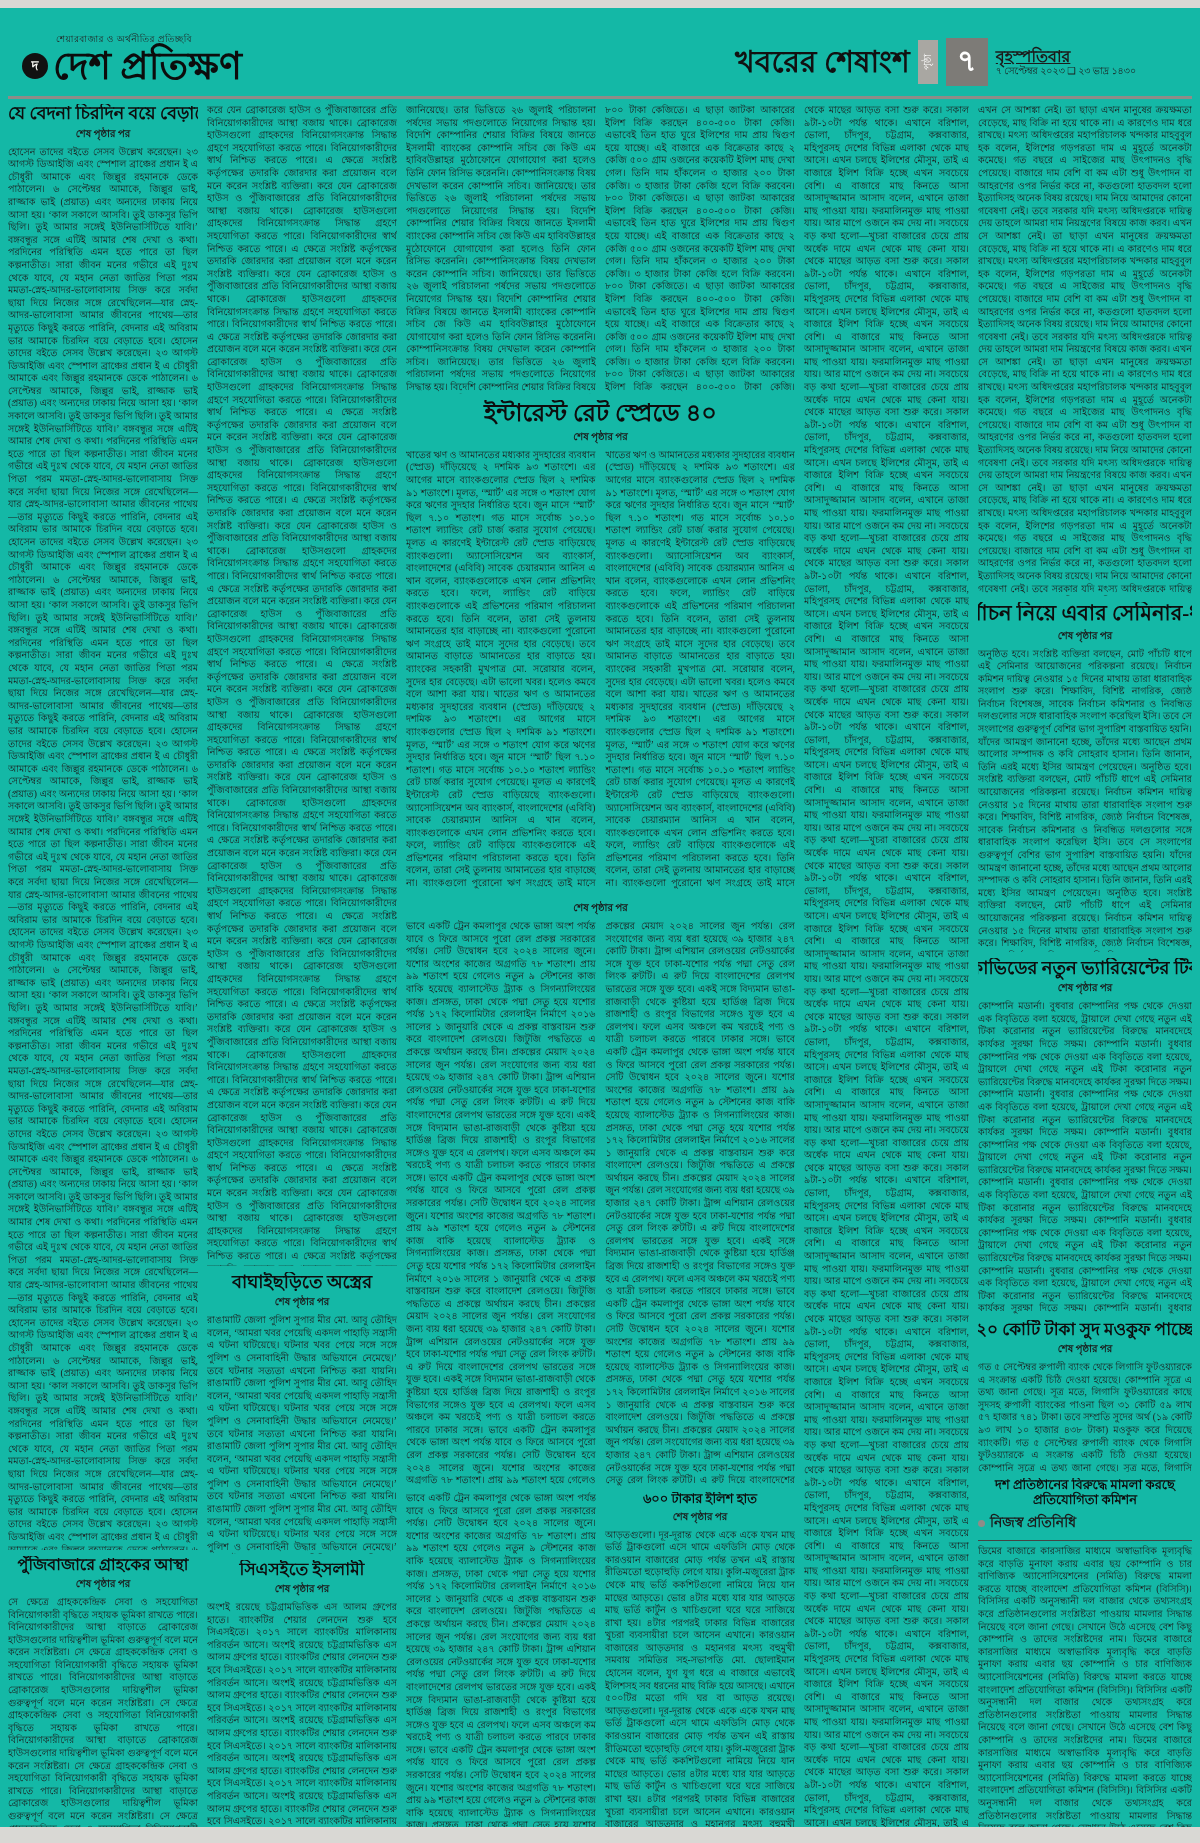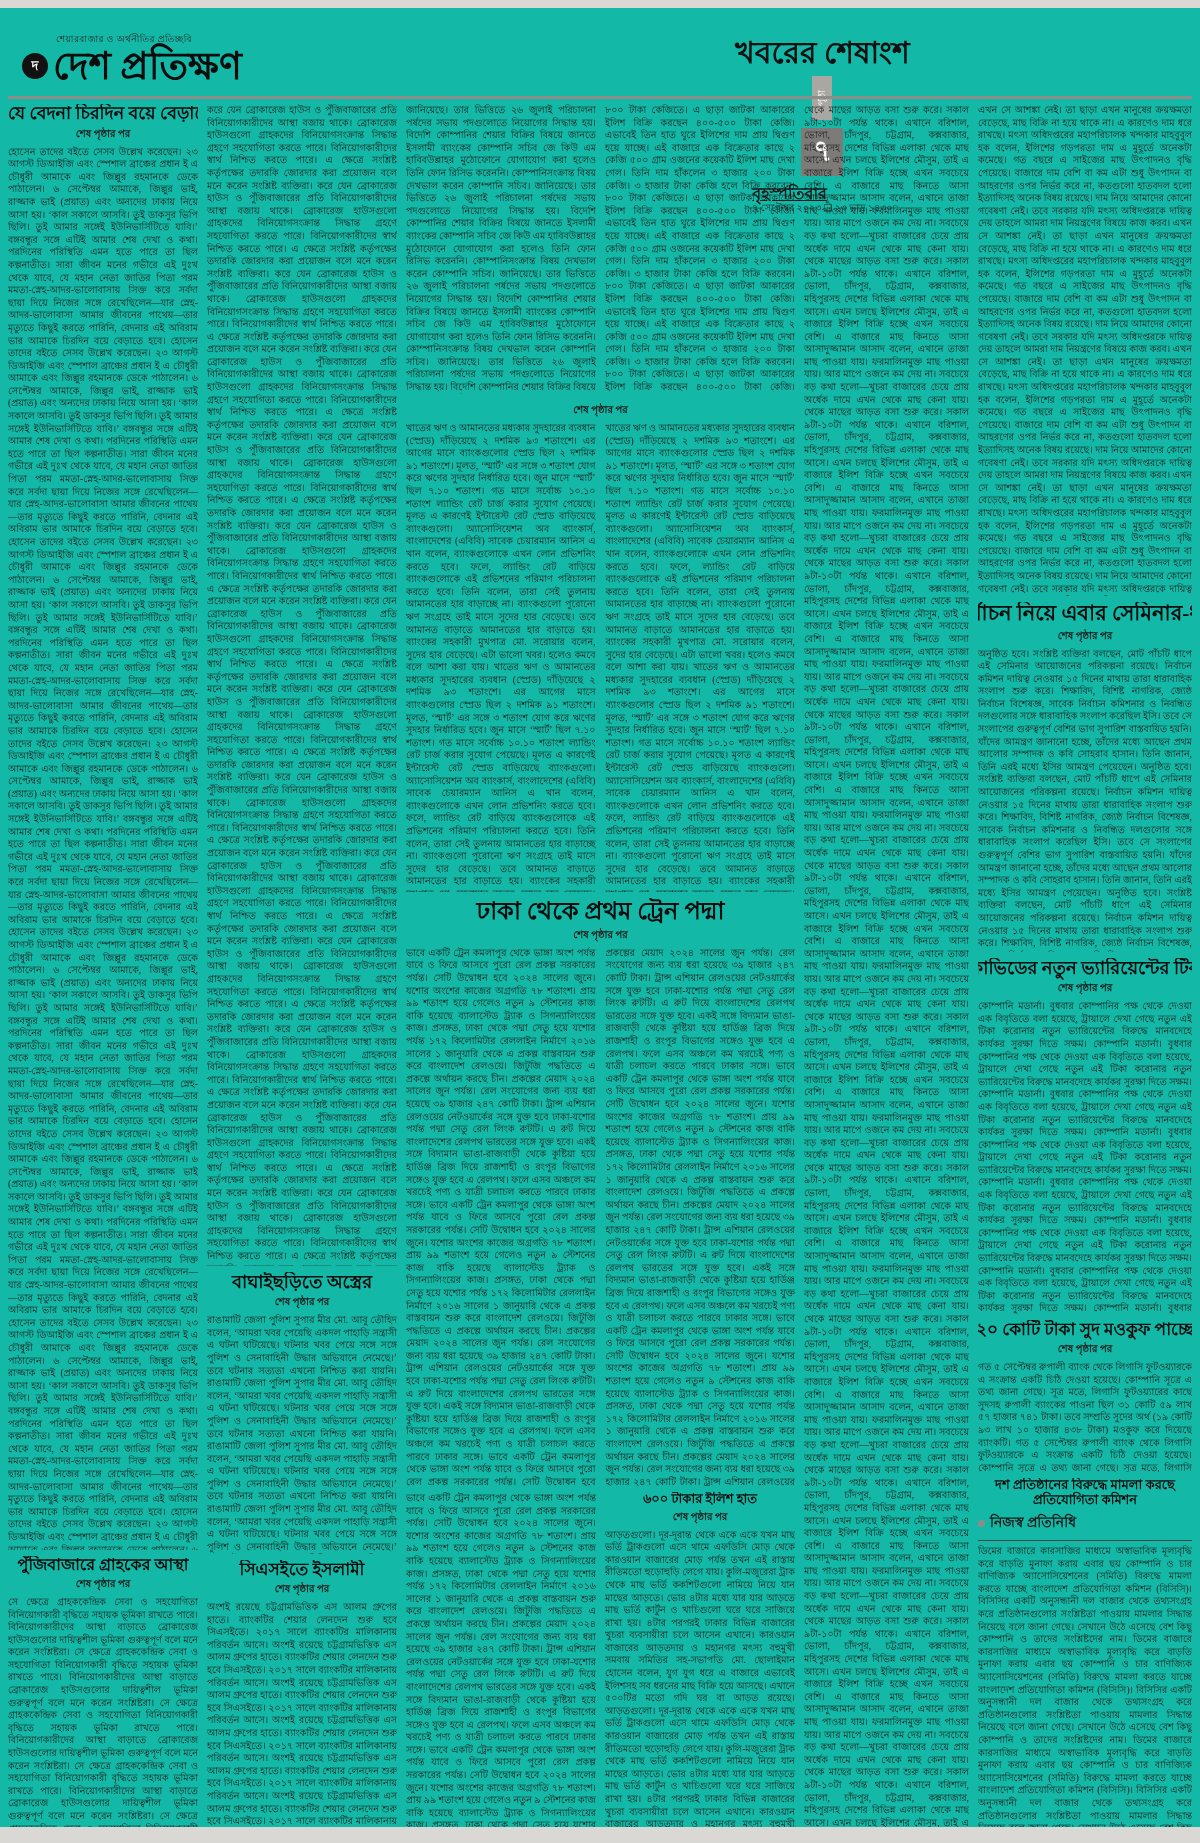--- a/index.html
+++ b/index.html
@@ -6,21 +6,21 @@
   .page{position:relative;width:1200px;height:1819px;background:#14b8a6;margin:8px auto;
         font-family:"Liberation Serif","DejaVu Serif",serif;color:#1b1b1b;overflow:hidden;}
   
   .masthead{position:absolute;left:0;top:24px;width:1200px;height:62px;}
   .brand{position:absolute;left:22px;top:0;}
   .tagline{font-size:9px;color:#222;margin-left:34px;letter-spacing:.5px;}
   .title-row{display:flex;align-items:center;gap:5px;}
   .logo-dot{width:26px;height:26px;border-radius:50%;background:#111;color:#f7f6f2;
             display:flex;align-items:center;justify-content:center;font-size:13px;font-weight:bold;}
   .paper-title{font-size:38px;font-weight:bold;color:#0c0c0c;line-height:1;}
-  .head-right{position:absolute;left:735px;top:6px;display:flex;align-items:center;gap:8px;flex-direction:column;}
+  .head-right{position:absolute;left:735px;top:6px;display:flex;align-items:center;gap:8px;}
   .section-title{font-size:30px;font-weight:bold;color:#111;line-height:1;}
   .page-label-box{width:20px;height:44px;background:#a9a7a2;color:#fff;display:flex;
                   align-items:center;justify-content:center;font-size:10px;
                   writing-mode:vertical-rl;transform:rotate(180deg);}
   .page-num-box{width:42px;height:48px;background:#7d7b77;color:#fff;display:flex;
                 align-items:center;justify-content:center;font-size:30px;font-weight:bold;}
   .date-stack{display:flex;flex-direction:column;line-height:1.2;}
   .weekday{font-size:16px;font-weight:bold;text-decoration:underline;}
   .dateline{font-size:9.5px;}
   .mast-rule{position:absolute;left:8px;top:88px;width:1184px;height:3px;background:#8e8c88;}
@@ -87,25 +87,25 @@
     <div class="body">অংশই রয়েছে চট্টগ্রামভিত্তিক এস আলম গ্রুপের হাতে। ব্যাংকটির শেয়ার লেনদেন শুরু হবে সিএসইতে। ২০১৭ সালে ব্যাংকটির মালিকানায় পরিবর্তন আসে। অংশই রয়েছে চট্টগ্রামভিত্তিক এস আলম গ্রুপের হাতে। ব্যাংকটির শেয়ার লেনদেন শুরু হবে সিএসইতে। ২০১৭ সালে ব্যাংকটির মালিকানায় পরিবর্তন আসে। অংশই রয়েছে চট্টগ্রামভিত্তিক এস আলম গ্রুপের হাতে। ব্যাংকটির শেয়ার লেনদেন শুরু হবে সিএসইতে। ২০১৭ সালে ব্যাংকটির মালিকানায় পরিবর্তন আসে। অংশই রয়েছে চট্টগ্রামভিত্তিক এস আলম গ্রুপের হাতে। ব্যাংকটির শেয়ার লেনদেন শুরু হবে সিএসইতে। ২০১৭ সালে ব্যাংকটির মালিকানায় পরিবর্তন আসে। অংশই রয়েছে চট্টগ্রামভিত্তিক এস আলম গ্রুপের হাতে। ব্যাংকটির শেয়ার লেনদেন শুরু হবে সিএসইতে। ২০১৭ সালে ব্যাংকটির মালিকানায় পরিবর্তন আসে। অংশই রয়েছে চট্টগ্রামভিত্তিক এস আলম গ্রুপের হাতে। ব্যাংকটির শেয়ার লেনদেন শুরু হবে সিএসইতে। ২০১৭ সালে ব্যাংকটির মালিকানায় পরিবর্তন আসে। অংশই রয়েছে চট্টগ্রামভিত্তিক এস আলম গ্রুপের হাতে। ব্যাংকটির শেয়ার লেনদেন শুরু হবে সিএসইতে। ২০১৭ সালে ব্যাংকটির মালিকানায় পরিবর্তন আসে।</div>
   </div>
 
   <div class="block" style="left:406px;top:96px;width:190px;height:290px;">
     <div class="body">জানিয়েছে। তার ভিত্তিতে ২৬ জুলাই পরিচালনা পর্ষদের সভায় পদগুলোতে নিয়োগের সিদ্ধান্ত হয়। বিদেশি কোম্পানির শেয়ার বিক্রির বিষয়ে জানতে ইসলামী ব্যাংকের কোম্পানি সচিব জে কিউ এম হাবিবউল্লাহর মুঠোফোনে যোগাযোগ করা হলেও তিনি ফোন রিসিভ করেননি। কোম্পানিসংক্রান্ত বিষয় দেখভাল করেন কোম্পানি সচিব। জানিয়েছে। তার ভিত্তিতে ২৬ জুলাই পরিচালনা পর্ষদের সভায় পদগুলোতে নিয়োগের সিদ্ধান্ত হয়। বিদেশি কোম্পানির শেয়ার বিক্রির বিষয়ে জানতে ইসলামী ব্যাংকের কোম্পানি সচিব জে কিউ এম হাবিবউল্লাহর মুঠোফোনে যোগাযোগ করা হলেও তিনি ফোন রিসিভ করেননি। কোম্পানিসংক্রান্ত বিষয় দেখভাল করেন কোম্পানি সচিব। জানিয়েছে। তার ভিত্তিতে ২৬ জুলাই পরিচালনা পর্ষদের সভায় পদগুলোতে নিয়োগের সিদ্ধান্ত হয়। বিদেশি কোম্পানির শেয়ার বিক্রির বিষয়ে জানতে ইসলামী ব্যাংকের কোম্পানি সচিব জে কিউ এম হাবিবউল্লাহর মুঠোফোনে যোগাযোগ করা হলেও তিনি ফোন রিসিভ করেননি। কোম্পানিসংক্রান্ত বিষয় দেখভাল করেন কোম্পানি সচিব। জানিয়েছে। তার ভিত্তিতে ২৬ জুলাই পরিচালনা পর্ষদের সভায় পদগুলোতে নিয়োগের সিদ্ধান্ত হয়। বিদেশি কোম্পানির শেয়ার বিক্রির বিষয়ে জানতে ইসলামী ব্যাংকের কোম্পানি সচিব জে কিউ এম হাবিবউল্লাহর মুঠোফোনে যোগাযোগ করা হলেও তিনি ফোন রিসিভ করেননি। কোম্পানিসংক্রান্ত বিষয় দেখভাল করেন কোম্পানি সচিব।</div>
   </div>
   <div class="block" style="left:605px;top:96px;width:190px;height:290px;">
     <div class="body">৮০০ টাকা কেজিতে। এ ছাড়া জাটকা আকারের ইলিশ বিক্রি করছেন ৪০০-৫০০ টাকা কেজি। এভাবেই তিন হাত ঘুরে ইলিশের দাম প্রায় দ্বিগুণ হয়ে যাচ্ছে। এই বাজারে এক বিক্রেতার কাছে ২ কেজি ৫০০ গ্রাম ওজনের কয়েকটি ইলিশ মাছ দেখা গেল। তিনি দাম হাঁকলেন ৩ হাজার ২০০ টাকা কেজি। ৩ হাজার টাকা কেজি হলে বিক্রি করবেন। ৮০০ টাকা কেজিতে। এ ছাড়া জাটকা আকারের ইলিশ বিক্রি করছেন ৪০০-৫০০ টাকা কেজি। এভাবেই তিন হাত ঘুরে ইলিশের দাম প্রায় দ্বিগুণ হয়ে যাচ্ছে। এই বাজারে এক বিক্রেতার কাছে ২ কেজি ৫০০ গ্রাম ওজনের কয়েকটি ইলিশ মাছ দেখা গেল। তিনি দাম হাঁকলেন ৩ হাজার ২০০ টাকা কেজি। ৩ হাজার টাকা কেজি হলে বিক্রি করবেন। ৮০০ টাকা কেজিতে। এ ছাড়া জাটকা আকারের ইলিশ বিক্রি করছেন ৪০০-৫০০ টাকা কেজি। এভাবেই তিন হাত ঘুরে ইলিশের দাম প্রায় দ্বিগুণ হয়ে যাচ্ছে। এই বাজারে এক বিক্রেতার কাছে ২ কেজি ৫০০ গ্রাম ওজনের কয়েকটি ইলিশ মাছ দেখা গেল। তিনি দাম হাঁকলেন ৩ হাজার ২০০ টাকা কেজি। ৩ হাজার টাকা কেজি হলে বিক্রি করবেন। ৮০০ টাকা কেজিতে। এ ছাড়া জাটকা আকারের ইলিশ বিক্রি করছেন ৪০০-৫০০ টাকা কেজি। এভাবেই তিন হাত ঘুরে ইলিশের দাম প্রায় দ্বিগুণ হয়ে যাচ্ছে। এই বাজারে এক বিক্রেতার কাছে ২ কেজি ৫০০ গ্রাম ওজনের কয়েকটি ইলিশ মাছ দেখা গেল। তিনি দাম হাঁকলেন ৩ হাজার ২০০ টাকা কেজি। ৩ হাজার টাকা কেজি হলে বিক্রি করবেন।</div>
   </div>
   <div class="block two" style="left:406px;top:392px;width:389px;height:492px;">
+    <div class="hl" style="font-size:24px;">ইন্টারেস্ট রেট স্প্রেডে ৪০</div>
     <div class="cont">শেষ পৃষ্ঠার পর</div>
     <div class="body">খাতের ঋণ ও আমানতের মধ্যকার সুদহারের ব্যবধান (স্প্রেড) দাঁড়িয়েছে ২ দশমিক ৯৩ শতাংশে। এর আগের মাসে ব্যাংকগুলোর স্প্রেড ছিল ২ দশমিক ৯১ শতাংশে। মূলত, ‘স্মার্ট’ এর সঙ্গে ৩ শতাংশ যোগ করে ঋণের সুদহার নির্ধারিত হবে। জুন মাসে ‘স্মার্ট’ ছিল ৭.১০ শতাংশ। গত মাসে সর্বোচ্চ ১০.১০ শতাংশ ল্যান্ডিং রেট চার্জ করার সুযোগ পেয়েছে। মূলত এ কারণেই ইন্টারেস্ট রেট স্প্রেড বাড়িয়েছে ব্যাংকগুলো। অ্যাসোসিয়েশন অব ব্যাংকার্স, বাংলাদেশের (এবিবি) সাবেক চেয়ারম্যান আনিস এ খান বলেন, ব্যাংকগুলোকে এখন লোন প্রভিশনিং করতে হবে। ফলে, ল্যান্ডিং রেট বাড়িয়ে ব্যাংকগুলোকে এই প্রভিশনের পরিমাণ পরিচালনা করতে হবে। তিনি বলেন, তারা সেই তুলনায় আমানতের হার বাড়াচ্ছে না। ব্যাংকগুলো পুরোনো ঋণ সংগ্রহে তাই মাসে সুদের হার বেড়েছে। তবে আমানত বাড়াতে আমানতের হার বাড়াতে হয়। ব্যাংকের সহকারী মুখপাত্র মো. সরোয়ার বলেন, সুদের হার বেড়েছে। এটা ভালো খবর। হলেও কমবে বলে আশা করা যায়। খাতের ঋণ ও আমানতের মধ্যকার সুদহারের ব্যবধান (স্প্রেড) দাঁড়িয়েছে ২ দশমিক ৯৩ শতাংশে। এর আগের মাসে ব্যাংকগুলোর স্প্রেড ছিল ২ দশমিক ৯১ শতাংশে। মূলত, ‘স্মার্ট’ এর সঙ্গে ৩ শতাংশ যোগ করে ঋণের সুদহার নির্ধারিত হবে। জুন মাসে ‘স্মার্ট’ ছিল ৭.১০ শতাংশ। গত মাসে সর্বোচ্চ ১০.১০ শতাংশ ল্যান্ডিং রেট চার্জ করার সুযোগ পেয়েছে। মূলত এ কারণেই ইন্টারেস্ট রেট স্প্রেড বাড়িয়েছে ব্যাংকগুলো। অ্যাসোসিয়েশন অব ব্যাংকার্স, বাংলাদেশের (এবিবি) সাবেক চেয়ারম্যান আনিস এ খান বলেন, ব্যাংকগুলোকে এখন লোন প্রভিশনিং করতে হবে। ফলে, ল্যান্ডিং রেট বাড়িয়ে ব্যাংকগুলোকে এই প্রভিশনের পরিমাণ পরিচালনা করতে হবে। তিনি বলেন, তারা সেই তুলনায় আমানতের হার বাড়াচ্ছে না। ব্যাংকগুলো পুরোনো ঋণ সংগ্রহে তাই মাসে সুদের হার বেড়েছে। তবে আমানত বাড়াতে আমানতের হার বাড়াতে হয়। ব্যাংকের সহকারী মুখপাত্র মো. সরোয়ার বলেন, সুদের হার বেড়েছে। এটা ভালো খবর। হলেও কমবে বলে আশা করা যায়। খাতের ঋণ ও আমানতের মধ্যকার সুদহারের ব্যবধান (স্প্রেড) দাঁড়িয়েছে ২ দশমিক ৯৩ শতাংশে। এর আগের মাসে ব্যাংকগুলোর স্প্রেড ছিল ২ দশমিক ৯১ শতাংশে। মূলত, ‘স্মার্ট’ এর সঙ্গে ৩ শতাংশ যোগ করে ঋণের সুদহার নির্ধারিত হবে। জুন মাসে ‘স্মার্ট’ ছিল ৭.১০ শতাংশ। গত মাসে সর্বোচ্চ ১০.১০ শতাংশ ল্যান্ডিং রেট চার্জ করার সুযোগ পেয়েছে। মূলত এ কারণেই ইন্টারেস্ট রেট স্প্রেড বাড়িয়েছে ব্যাংকগুলো। অ্যাসোসিয়েশন অব ব্যাংকার্স, বাংলাদেশের (এবিবি) সাবেক চেয়ারম্যান আনিস এ খান বলেন, ব্যাংকগুলোকে এখন লোন প্রভিশনিং করতে হবে। ফলে, ল্যান্ডিং রেট বাড়িয়ে ব্যাংকগুলোকে এই প্রভিশনের পরিমাণ পরিচালনা করতে হবে। তিনি বলেন, তারা সেই তুলনায় আমানতের হার বাড়াচ্ছে না। ব্যাংকগুলো পুরোনো ঋণ সংগ্রহে তাই মাসে সুদের হার বেড়েছে। তবে আমানত বাড়াতে আমানতের হার বাড়াতে হয়। ব্যাংকের সহকারী মুখপাত্র মো. সরোয়ার বলেন, সুদের হার বেড়েছে। এটা ভালো খবর। হলেও কমবে বলে আশা করা যায়। খাতের ঋণ ও আমানতের মধ্যকার সুদহারের ব্যবধান (স্প্রেড) দাঁড়িয়েছে ২ দশমিক ৯৩ শতাংশে। এর আগের মাসে ব্যাংকগুলোর স্প্রেড ছিল ২ দশমিক ৯১ শতাংশে। মূলত, ‘স্মার্ট’ এর সঙ্গে ৩ শতাংশ যোগ করে ঋণের সুদহার নির্ধারিত হবে। জুন মাসে ‘স্মার্ট’ ছিল ৭.১০ শতাংশ। গত মাসে সর্বোচ্চ ১০.১০ শতাংশ ল্যান্ডিং রেট চার্জ করার সুযোগ পেয়েছে। মূলত এ কারণেই ইন্টারেস্ট রেট স্প্রেড বাড়িয়েছে ব্যাংকগুলো। অ্যাসোসিয়েশন অব ব্যাংকার্স, বাংলাদেশের (এবিবি) সাবেক চেয়ারম্যান আনিস এ খান বলেন, ব্যাংকগুলোকে এখন লোন প্রভিশনিং করতে হবে। ফলে, ল্যান্ডিং রেট বাড়িয়ে ব্যাংকগুলোকে এই প্রভিশনের পরিমাণ পরিচালনা করতে হবে। তিনি বলেন, তারা সেই তুলনায় আমানতের হার বাড়াচ্ছে না। ব্যাংকগুলো পুরোনো ঋণ সংগ্রহে তাই মাসে সুদের হার বেড়েছে। তবে আমানত বাড়াতে আমানতের হার বাড়াতে হয়। ব্যাংকের সহকারী মুখপাত্র মো. সরোয়ার বলেন, সুদের হার বেড়েছে। এটা ভালো খবর। হলেও কমবে বলে আশা করা যায়।</div>
   </div>
   <div class="block two" style="left:406px;top:890px;width:389px;height:588px;">
-    <div class="hl" style="font-size:24px;">ঢাকা থেকে প্রথম ট্রেন পদ্মা</div>
     <div class="cont">শেষ পৃষ্ঠার পর</div>
     <div class="body">ভাবে একটি ট্রেন কমলাপুর থেকে ভাঙ্গা অংশ পর্যন্ত যাবে ও ফিরে আসবে পুরো রেল প্রকল্প সরকারের পর্যন্ত। সেটি উদ্বোধন হবে ২০২৪ সালের জুনে। যশোর অংশের কাজের অগ্রগতি ৭৮ শতাংশ। প্রায় ৯৯ শতাংশ হয়ে গেলেও নতুন ৯ স্টেশনের কাজ বাকি হয়েছে ব্যালাস্টেড ট্র্যাক ও সিগন্যালিংয়ের কাজ। প্রসঙ্গত, ঢাকা থেকে পদ্মা সেতু হয়ে যশোর পর্যন্ত ১৭২ কিলোমিটার রেললাইন নির্মাণে ২০১৬ সালের ১ জানুয়ারি থেকে এ প্রকল্প বাস্তবায়ন শুরু করে বাংলাদেশ রেলওয়ে। জিটুজি পদ্ধতিতে এ প্রকল্পে অর্থায়ন করছে চীন। প্রকল্পের মেয়াদ ২০২৪ সালের জুন পর্যন্ত। রেল সংযোগের জন্য ব্যয় ধরা হয়েছে ৩৯ হাজার ২৪৭ কোটি টাকা। ট্রান্স এশিয়ান রেলওয়ের নেটওয়ার্কের সঙ্গে যুক্ত হবে ঢাকা-যশোর পর্যন্ত পদ্মা সেতু রেল লিংক রুটটি। এ রুট দিয়ে বাংলাদেশের রেলপথ ভারতের সঙ্গে যুক্ত হবে। একই সঙ্গে বিদ্যমান ভাঙা-রাজবাড়ী থেকে কুষ্টিয়া হয়ে হার্ডিঞ্জ ব্রিজ দিয়ে রাজশাহী ও রংপুর বিভাগের সঙ্গেও যুক্ত হবে এ রেলপথ। ফলে এসব অঞ্চলে কম খরচেই পণ্য ও যাত্রী চলাচল করতে পারবে ঢাকার সঙ্গে। ভাবে একটি ট্রেন কমলাপুর থেকে ভাঙ্গা অংশ পর্যন্ত যাবে ও ফিরে আসবে পুরো রেল প্রকল্প সরকারের পর্যন্ত। সেটি উদ্বোধন হবে ২০২৪ সালের জুনে। যশোর অংশের কাজের অগ্রগতি ৭৮ শতাংশ। প্রায় ৯৯ শতাংশ হয়ে গেলেও নতুন ৯ স্টেশনের কাজ বাকি হয়েছে ব্যালাস্টেড ট্র্যাক ও সিগন্যালিংয়ের কাজ। প্রসঙ্গত, ঢাকা থেকে পদ্মা সেতু হয়ে যশোর পর্যন্ত ১৭২ কিলোমিটার রেললাইন নির্মাণে ২০১৬ সালের ১ জানুয়ারি থেকে এ প্রকল্প বাস্তবায়ন শুরু করে বাংলাদেশ রেলওয়ে। জিটুজি পদ্ধতিতে এ প্রকল্পে অর্থায়ন করছে চীন। প্রকল্পের মেয়াদ ২০২৪ সালের জুন পর্যন্ত। রেল সংযোগের জন্য ব্যয় ধরা হয়েছে ৩৯ হাজার ২৪৭ কোটি টাকা। ট্রান্স এশিয়ান রেলওয়ের নেটওয়ার্কের সঙ্গে যুক্ত হবে ঢাকা-যশোর পর্যন্ত পদ্মা সেতু রেল লিংক রুটটি। এ রুট দিয়ে বাংলাদেশের রেলপথ ভারতের সঙ্গে যুক্ত হবে। একই সঙ্গে বিদ্যমান ভাঙা-রাজবাড়ী থেকে কুষ্টিয়া হয়ে হার্ডিঞ্জ ব্রিজ দিয়ে রাজশাহী ও রংপুর বিভাগের সঙ্গেও যুক্ত হবে এ রেলপথ। ফলে এসব অঞ্চলে কম খরচেই পণ্য ও যাত্রী চলাচল করতে পারবে ঢাকার সঙ্গে। ভাবে একটি ট্রেন কমলাপুর থেকে ভাঙ্গা অংশ পর্যন্ত যাবে ও ফিরে আসবে পুরো রেল প্রকল্প সরকারের পর্যন্ত। সেটি উদ্বোধন হবে ২০২৪ সালের জুনে। যশোর অংশের কাজের অগ্রগতি ৭৮ শতাংশ। প্রায় ৯৯ শতাংশ হয়ে গেলেও নতুন ৯ স্টেশনের কাজ বাকি হয়েছে ব্যালাস্টেড ট্র্যাক ও সিগন্যালিংয়ের কাজ। প্রসঙ্গত, ঢাকা থেকে পদ্মা সেতু হয়ে যশোর পর্যন্ত ১৭২ কিলোমিটার রেললাইন নির্মাণে ২০১৬ সালের ১ জানুয়ারি থেকে এ প্রকল্প বাস্তবায়ন শুরু করে বাংলাদেশ রেলওয়ে। জিটুজি পদ্ধতিতে এ প্রকল্পে অর্থায়ন করছে চীন। প্রকল্পের মেয়াদ ২০২৪ সালের জুন পর্যন্ত। রেল সংযোগের জন্য ব্যয় ধরা হয়েছে ৩৯ হাজার ২৪৭ কোটি টাকা। ট্রান্স এশিয়ান রেলওয়ের নেটওয়ার্কের সঙ্গে যুক্ত হবে ঢাকা-যশোর পর্যন্ত পদ্মা সেতু রেল লিংক রুটটি। এ রুট দিয়ে বাংলাদেশের রেলপথ ভারতের সঙ্গে যুক্ত হবে। একই সঙ্গে বিদ্যমান ভাঙা-রাজবাড়ী থেকে কুষ্টিয়া হয়ে হার্ডিঞ্জ ব্রিজ দিয়ে রাজশাহী ও রংপুর বিভাগের সঙ্গেও যুক্ত হবে এ রেলপথ। ফলে এসব অঞ্চলে কম খরচেই পণ্য ও যাত্রী চলাচল করতে পারবে ঢাকার সঙ্গে। ভাবে একটি ট্রেন কমলাপুর থেকে ভাঙ্গা অংশ পর্যন্ত যাবে ও ফিরে আসবে পুরো রেল প্রকল্প সরকারের পর্যন্ত। সেটি উদ্বোধন হবে ২০২৪ সালের জুনে। যশোর অংশের কাজের অগ্রগতি ৭৮ শতাংশ। প্রায় ৯৯ শতাংশ হয়ে গেলেও নতুন ৯ স্টেশনের কাজ বাকি হয়েছে ব্যালাস্টেড ট্র্যাক ও সিগন্যালিংয়ের কাজ। প্রসঙ্গত, ঢাকা থেকে পদ্মা সেতু হয়ে যশোর পর্যন্ত ১৭২ কিলোমিটার রেললাইন নির্মাণে ২০১৬ সালের ১ জানুয়ারি থেকে এ প্রকল্প বাস্তবায়ন শুরু করে বাংলাদেশ রেলওয়ে। জিটুজি পদ্ধতিতে এ প্রকল্পে অর্থায়ন করছে চীন। প্রকল্পের মেয়াদ ২০২৪ সালের জুন পর্যন্ত। রেল সংযোগের জন্য ব্যয় ধরা হয়েছে ৩৯ হাজার ২৪৭ কোটি টাকা। ট্রান্স এশিয়ান রেলওয়ের নেটওয়ার্কের সঙ্গে যুক্ত হবে ঢাকা-যশোর পর্যন্ত পদ্মা সেতু রেল লিংক রুটটি। এ রুট দিয়ে বাংলাদেশের রেলপথ ভারতের সঙ্গে যুক্ত হবে। একই সঙ্গে বিদ্যমান ভাঙা-রাজবাড়ী থেকে কুষ্টিয়া হয়ে হার্ডিঞ্জ ব্রিজ দিয়ে রাজশাহী ও রংপুর বিভাগের সঙ্গেও যুক্ত হবে এ রেলপথ। ফলে এসব অঞ্চলে কম খরচেই পণ্য ও যাত্রী চলাচল করতে পারবে ঢাকার সঙ্গে। ভাবে একটি ট্রেন কমলাপুর থেকে ভাঙ্গা অংশ পর্যন্ত যাবে ও ফিরে আসবে পুরো রেল প্রকল্প সরকারের পর্যন্ত। সেটি উদ্বোধন হবে ২০২৪ সালের জুনে। যশোর অংশের কাজের অগ্রগতি ৭৮ শতাংশ। প্রায় ৯৯ শতাংশ হয়ে গেলেও নতুন ৯ স্টেশনের কাজ বাকি হয়েছে ব্যালাস্টেড ট্র্যাক ও সিগন্যালিংয়ের কাজ। প্রসঙ্গত, ঢাকা থেকে পদ্মা সেতু হয়ে যশোর পর্যন্ত ১৭২ কিলোমিটার রেললাইন নির্মাণে ২০১৬ সালের ১ জানুয়ারি থেকে এ প্রকল্প বাস্তবায়ন শুরু করে বাংলাদেশ রেলওয়ে। জিটুজি পদ্ধতিতে এ প্রকল্পে অর্থায়ন করছে চীন। প্রকল্পের মেয়াদ ২০২৪ সালের জুন পর্যন্ত। রেল সংযোগের জন্য ব্যয় ধরা হয়েছে ৩৯ হাজার ২৪৭ কোটি টাকা। ট্রান্স এশিয়ান রেলওয়ের নেটওয়ার্কের সঙ্গে যুক্ত হবে ঢাকা-যশোর পর্যন্ত পদ্মা সেতু রেল লিংক রুটটি। এ রুট দিয়ে বাংলাদেশের রেলপথ ভারতের সঙ্গে যুক্ত হবে। একই সঙ্গে বিদ্যমান ভাঙা-রাজবাড়ী থেকে কুষ্টিয়া হয়ে হার্ডিঞ্জ ব্রিজ দিয়ে রাজশাহী ও রংপুর বিভাগের সঙ্গেও যুক্ত হবে এ রেলপথ। ফলে এসব অঞ্চলে কম খরচেই পণ্য ও যাত্রী চলাচল করতে পারবে ঢাকার সঙ্গে।</div>
   </div>
   <div class="block" style="left:406px;top:1484px;width:190px;height:351px;">
     <div class="body">ভাবে একটি ট্রেন কমলাপুর থেকে ভাঙ্গা অংশ পর্যন্ত যাবে ও ফিরে আসবে পুরো রেল প্রকল্প সরকারের পর্যন্ত। সেটি উদ্বোধন হবে ২০২৪ সালের জুনে। যশোর অংশের কাজের অগ্রগতি ৭৮ শতাংশ। প্রায় ৯৯ শতাংশ হয়ে গেলেও নতুন ৯ স্টেশনের কাজ বাকি হয়েছে ব্যালাস্টেড ট্র্যাক ও সিগন্যালিংয়ের কাজ। প্রসঙ্গত, ঢাকা থেকে পদ্মা সেতু হয়ে যশোর পর্যন্ত ১৭২ কিলোমিটার রেললাইন নির্মাণে ২০১৬ সালের ১ জানুয়ারি থেকে এ প্রকল্প বাস্তবায়ন শুরু করে বাংলাদেশ রেলওয়ে। জিটুজি পদ্ধতিতে এ প্রকল্পে অর্থায়ন করছে চীন। প্রকল্পের মেয়াদ ২০২৪ সালের জুন পর্যন্ত। রেল সংযোগের জন্য ব্যয় ধরা হয়েছে ৩৯ হাজার ২৪৭ কোটি টাকা। ট্রান্স এশিয়ান রেলওয়ের নেটওয়ার্কের সঙ্গে যুক্ত হবে ঢাকা-যশোর পর্যন্ত পদ্মা সেতু রেল লিংক রুটটি। এ রুট দিয়ে বাংলাদেশের রেলপথ ভারতের সঙ্গে যুক্ত হবে। একই সঙ্গে বিদ্যমান ভাঙা-রাজবাড়ী থেকে কুষ্টিয়া হয়ে হার্ডিঞ্জ ব্রিজ দিয়ে রাজশাহী ও রংপুর বিভাগের সঙ্গেও যুক্ত হবে এ রেলপথ। ফলে এসব অঞ্চলে কম খরচেই পণ্য ও যাত্রী চলাচল করতে পারবে ঢাকার সঙ্গে। ভাবে একটি ট্রেন কমলাপুর থেকে ভাঙ্গা অংশ পর্যন্ত যাবে ও ফিরে আসবে পুরো রেল প্রকল্প সরকারের পর্যন্ত। সেটি উদ্বোধন হবে ২০২৪ সালের জুনে। যশোর অংশের কাজের অগ্রগতি ৭৮ শতাংশ। প্রায় ৯৯ শতাংশ হয়ে গেলেও নতুন ৯ স্টেশনের কাজ বাকি হয়েছে ব্যালাস্টেড ট্র্যাক ও সিগন্যালিংয়ের কাজ। প্রসঙ্গত, ঢাকা থেকে পদ্মা সেতু হয়ে যশোর পর্যন্ত ১৭২ কিলোমিটার রেললাইন নির্মাণে ২০১৬ সালের ১ জানুয়ারি থেকে এ প্রকল্প বাস্তবায়ন শুরু করে বাংলাদেশ রেলওয়ে। জিটুজি পদ্ধতিতে এ প্রকল্পে অর্থায়ন করছে চীন। প্রকল্পের মেয়াদ ২০২৪ সালের জুন পর্যন্ত। রেল সংযোগের জন্য ব্যয় ধরা হয়েছে ৩৯ হাজার ২৪৭ কোটি টাকা। ট্রান্স এশিয়ান রেলওয়ের নেটওয়ার্কের সঙ্গে যুক্ত হবে ঢাকা-যশোর পর্যন্ত পদ্মা সেতু রেল লিংক রুটটি। এ রুট দিয়ে বাংলাদেশের রেলপথ ভারতের সঙ্গে যুক্ত হবে। একই সঙ্গে বিদ্যমান ভাঙা-রাজবাড়ী থেকে কুষ্টিয়া হয়ে হার্ডিঞ্জ ব্রিজ দিয়ে রাজশাহী ও রংপুর বিভাগের সঙ্গেও যুক্ত হবে এ রেলপথ। ফলে এসব অঞ্চলে কম খরচেই পণ্য ও যাত্রী চলাচল করতে পারবে ঢাকার সঙ্গে।</div>
   </div>
   <div class="block" style="left:605px;top:1484px;width:190px;height:351px;">
     <div class="hl nowrap" style="font-size:13px;">৬০০ টাকার ইলিশ হাত</div>
     <div class="cont">শেষ পৃষ্ঠার পর</div>
     <div class="body">আড়তগুলো। দূর-দূরান্ত থেকে একে একে যখন মাছ ভর্তি ট্রাকগুলো এসে থামে এফডিসি মোড় থেকে কারওয়ান বাজারের মোড় পর্যন্ত তখন এই রাস্তায় রীতিমতো হুড়োহুড়ি লেগে যায়। কুলি-মজুরেরা ট্রাক থেকে মাছ ভর্তি ককশিটগুলো নামিয়ে নিয়ে যান মাছের আড়তে। ভোর ৪টার মধ্যে যার যার আড়তে মাছ ভর্তি কার্টুন ও খাচিগুলো ঘরে ঘরে সাজিয়ে রাখা হয়। ৪টার পরপরই ঢাকার বিভিন্ন বাজারের খুচরা ব্যবসায়ীরা চলে আসেন এখানে। কারওয়ান বাজারের আড়তদার ও মহানগর মৎস্য বহুমুখী সমবায় সমিতির সহ-সভাপতি মো. ছোলাইমান হোসেন বলেন, যুগ যুগ ধরে এ বাজারে এভাবেই ইলিশসহ সব ধরনের মাছ বিক্রি হয়ে আসছে। এখানে ৫০০টির মতো গদি ঘর বা আড়ত রয়েছে। আড়তগুলো। দূর-দূরান্ত থেকে একে একে যখন মাছ ভর্তি ট্রাকগুলো এসে থামে এফডিসি মোড় থেকে কারওয়ান বাজারের মোড় পর্যন্ত তখন এই রাস্তায় রীতিমতো হুড়োহুড়ি লেগে যায়। কুলি-মজুরেরা ট্রাক থেকে মাছ ভর্তি ককশিটগুলো নামিয়ে নিয়ে যান মাছের আড়তে। ভোর ৪টার মধ্যে যার যার আড়তে মাছ ভর্তি কার্টুন ও খাচিগুলো ঘরে ঘরে সাজিয়ে রাখা হয়। ৪টার পরপরই ঢাকার বিভিন্ন বাজারের খুচরা ব্যবসায়ীরা চলে আসেন এখানে। কারওয়ান বাজারের আড়তদার ও মহানগর মৎস্য বহুমুখী সমবায় সমিতির সহ-সভাপতি মো. ছোলাইমান হোসেন বলেন, যুগ যুগ ধরে এ বাজারে এভাবেই ইলিশসহ সব ধরনের মাছ বিক্রি হয়ে আসছে। এখানে ৫০০টির মতো গদি ঘর বা আড়ত রয়েছে।</div>

